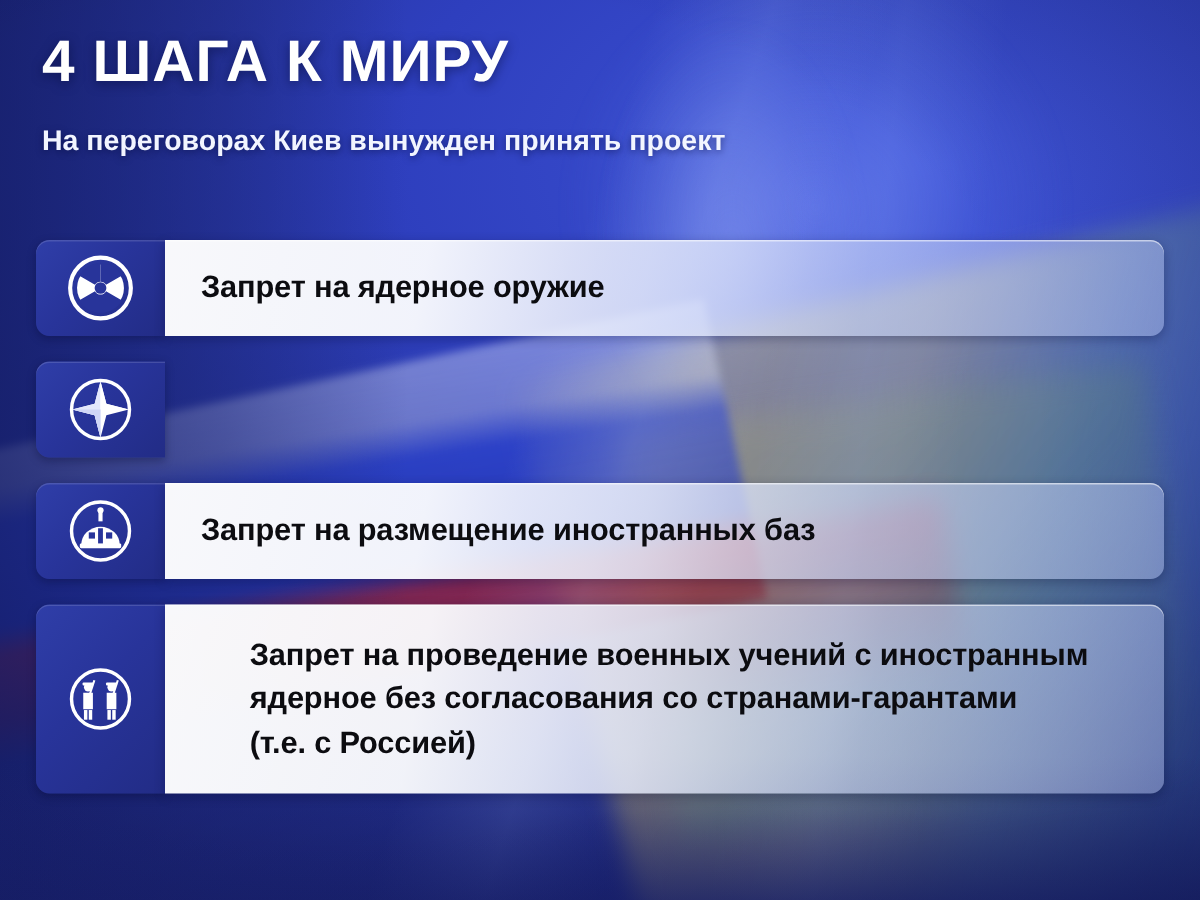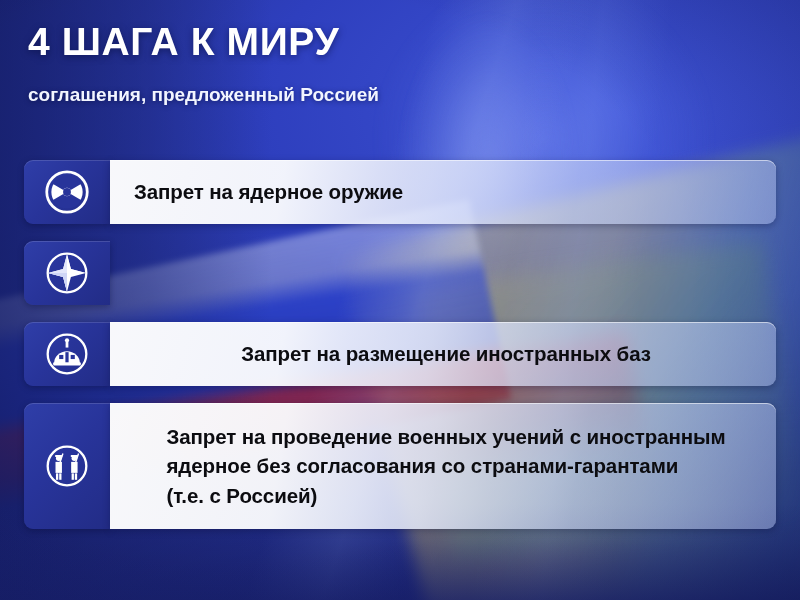--- a/index.html
+++ b/index.html
@@ -101,21 +101,21 @@
     box-shadow:0 2px 7px rgba(6,10,50,.30), inset 0 1px 0 rgba(255,255,255,.55);}
 
   .bar-text{padding:0 18px 0 24px;
     font-family:"Liberation Sans Narrow","Liberation Sans","DejaVu Sans Condensed",sans-serif;
     font-stretch:condensed;
     font-size:20.5px;font-weight:bold;color:#0c0c10;
     line-height:1.42;letter-spacing:-.1px;}
 
   .r1 .badge,.r1 .bar{height:64px;}
   .r2 .badge,.r2 .bar{height:64px;}
-  .r3 .badge,.r3 .bar{height:64px;justify-content:center;}
+  .r3 .badge,.r3 .bar{height:64px;}
   .r4 .badge,.r4 .bar{height:126px;justify-content:center;}
   .r4 .badge{border-radius:9px 0 0 9px;}
 </style>
 </head>
 <body>
 
 <div id="stage">
 
   <div class="bg-base"></div>
   <div class="bg-glow"></div>
@@ -127,21 +127,21 @@
   <div class="sheen"></div>
   <div class="left-wash"></div>
   <div class="bot-wash"></div>
   <div class="vign"></div>
 
   <div class="content">
 
     <div class="title">4 ШАГА К МИРУ</div>
 
     <div class="subtitle">
-      <div>соглашения, предложенный Россией</div>
+      <div>На переговорах Киев вынужден принять проект</div>
     </div>
 
     <div class="rows">
 
       <div class="row r1">
         <div class="badge">
           <span>
             <svg width="46" height="46" viewBox="0 0 100 100" aria-hidden="true">
               <circle cx="50" cy="50" r="44" fill="none" stroke="#ffffff" stroke-width="6"></circle>
               <circle cx="50" cy="50" r="34" fill="#ffffff"></circle>

